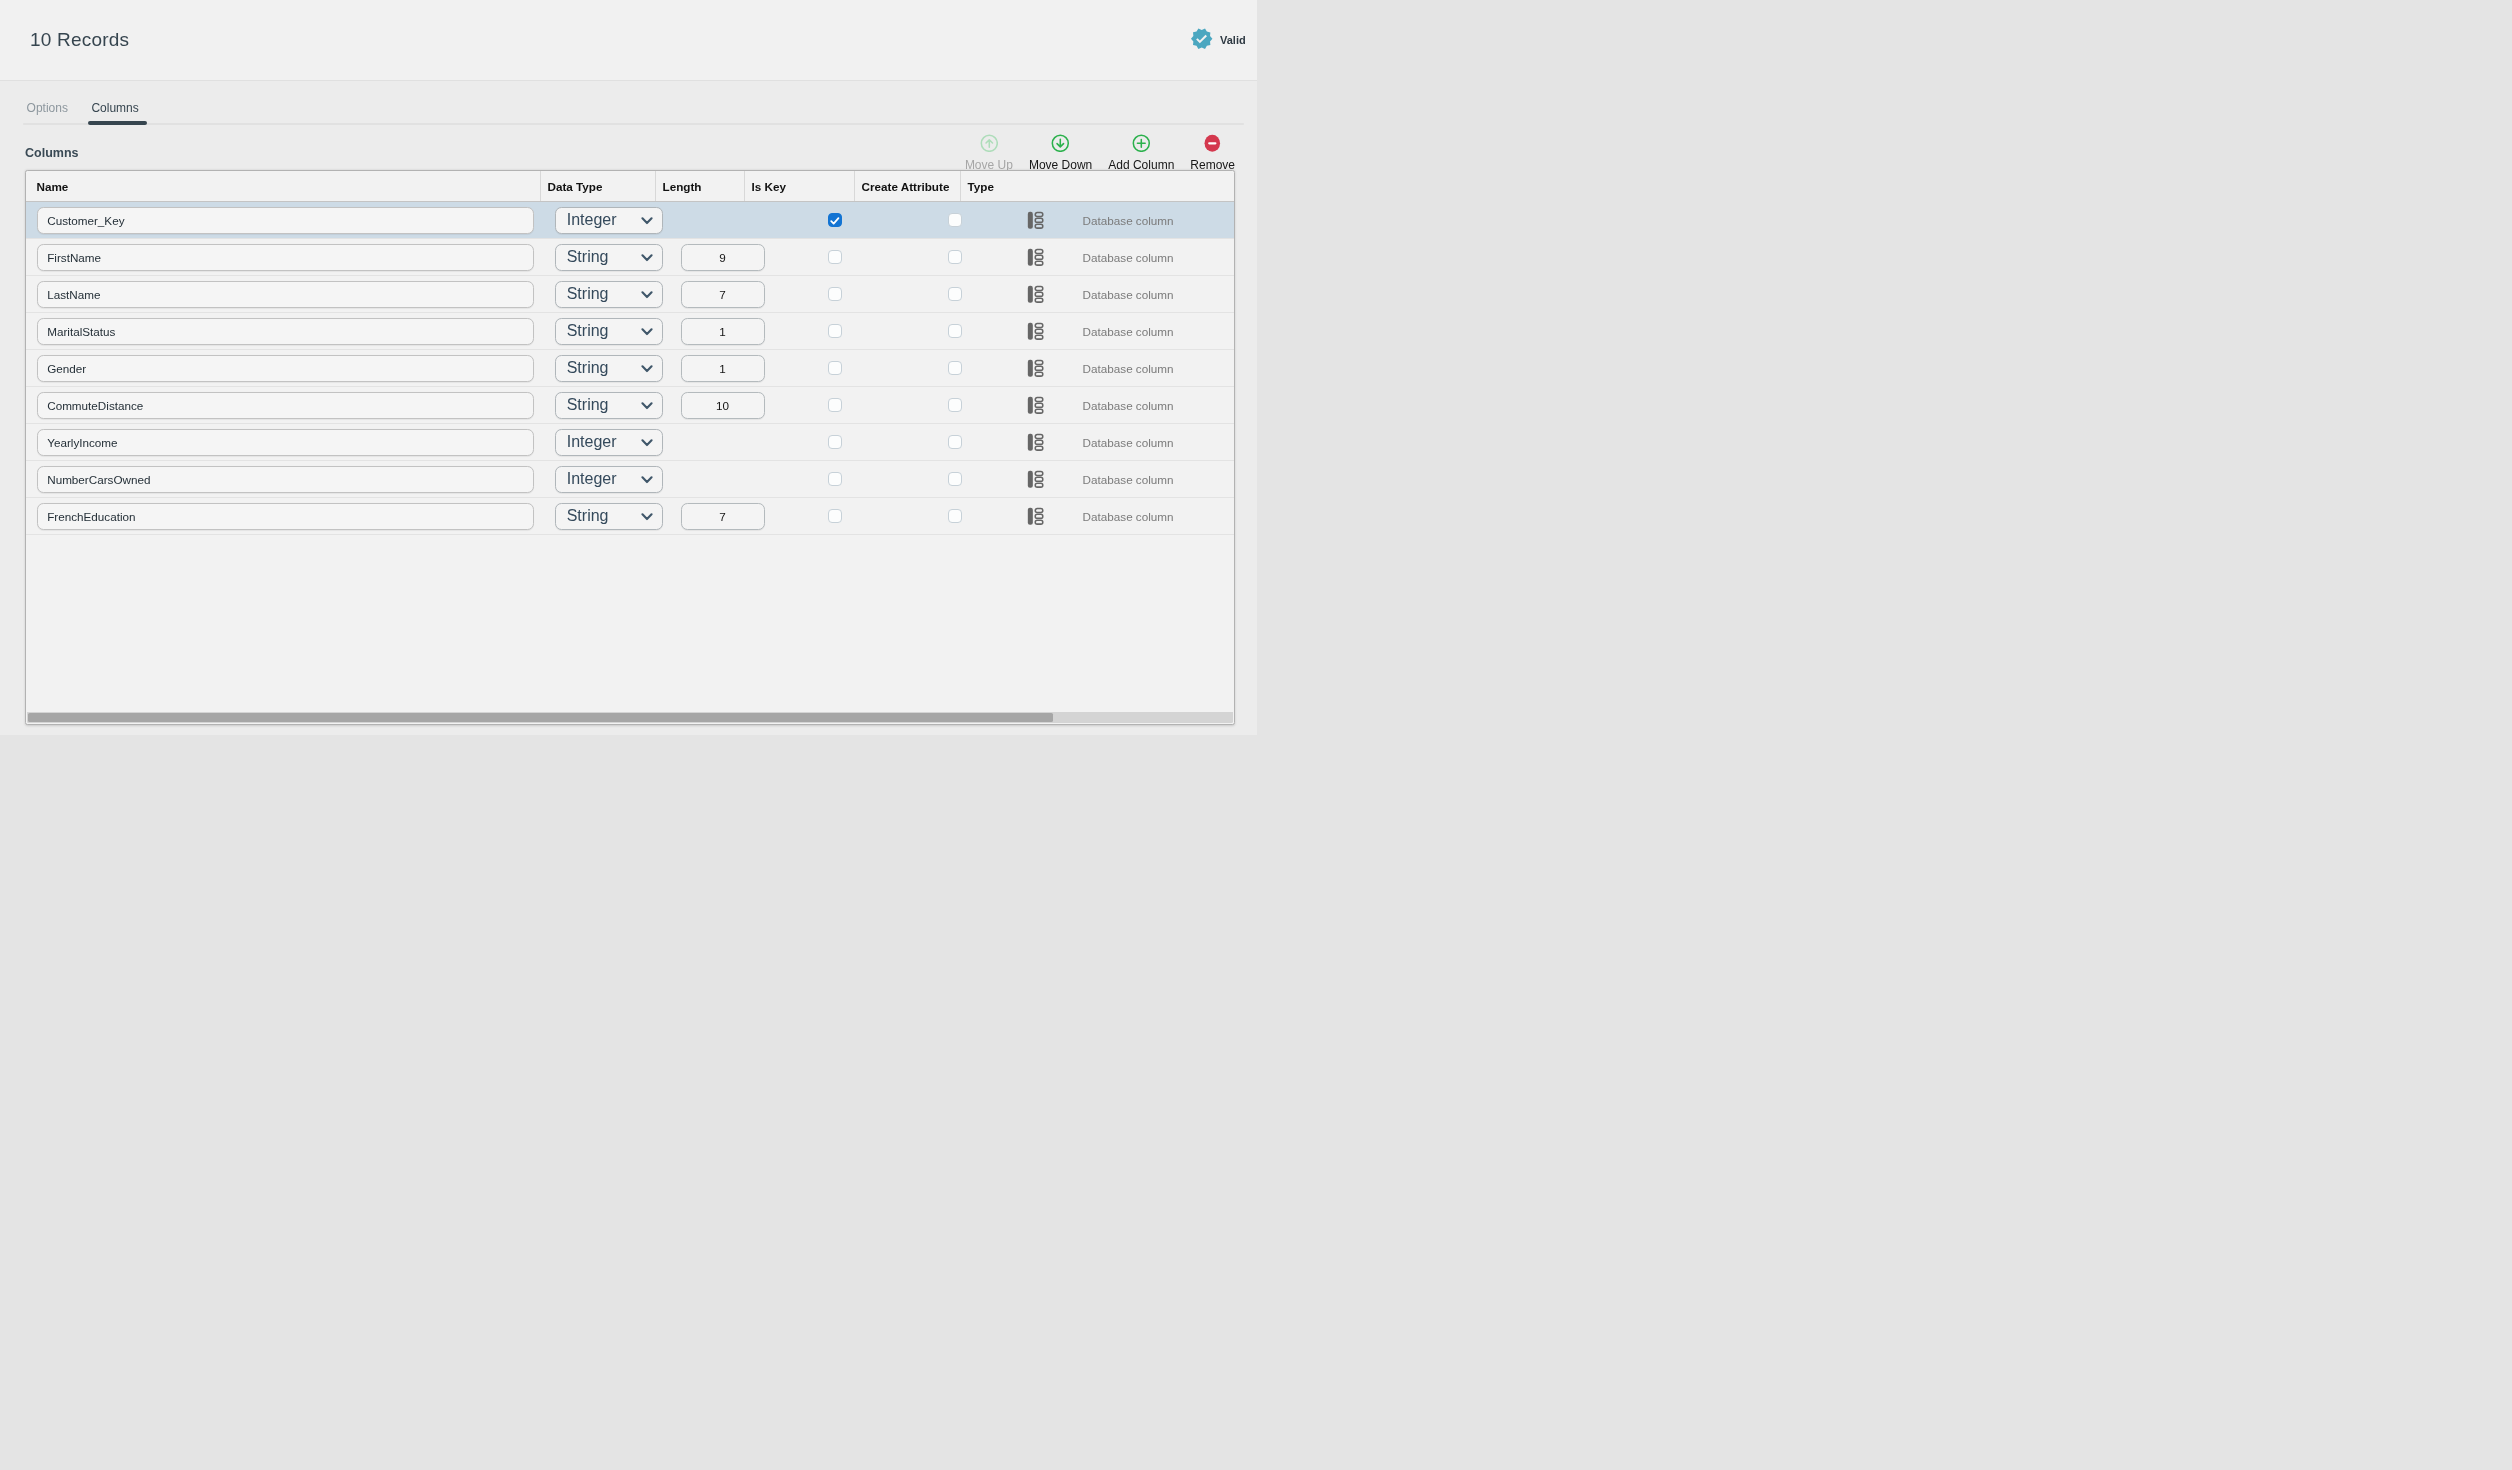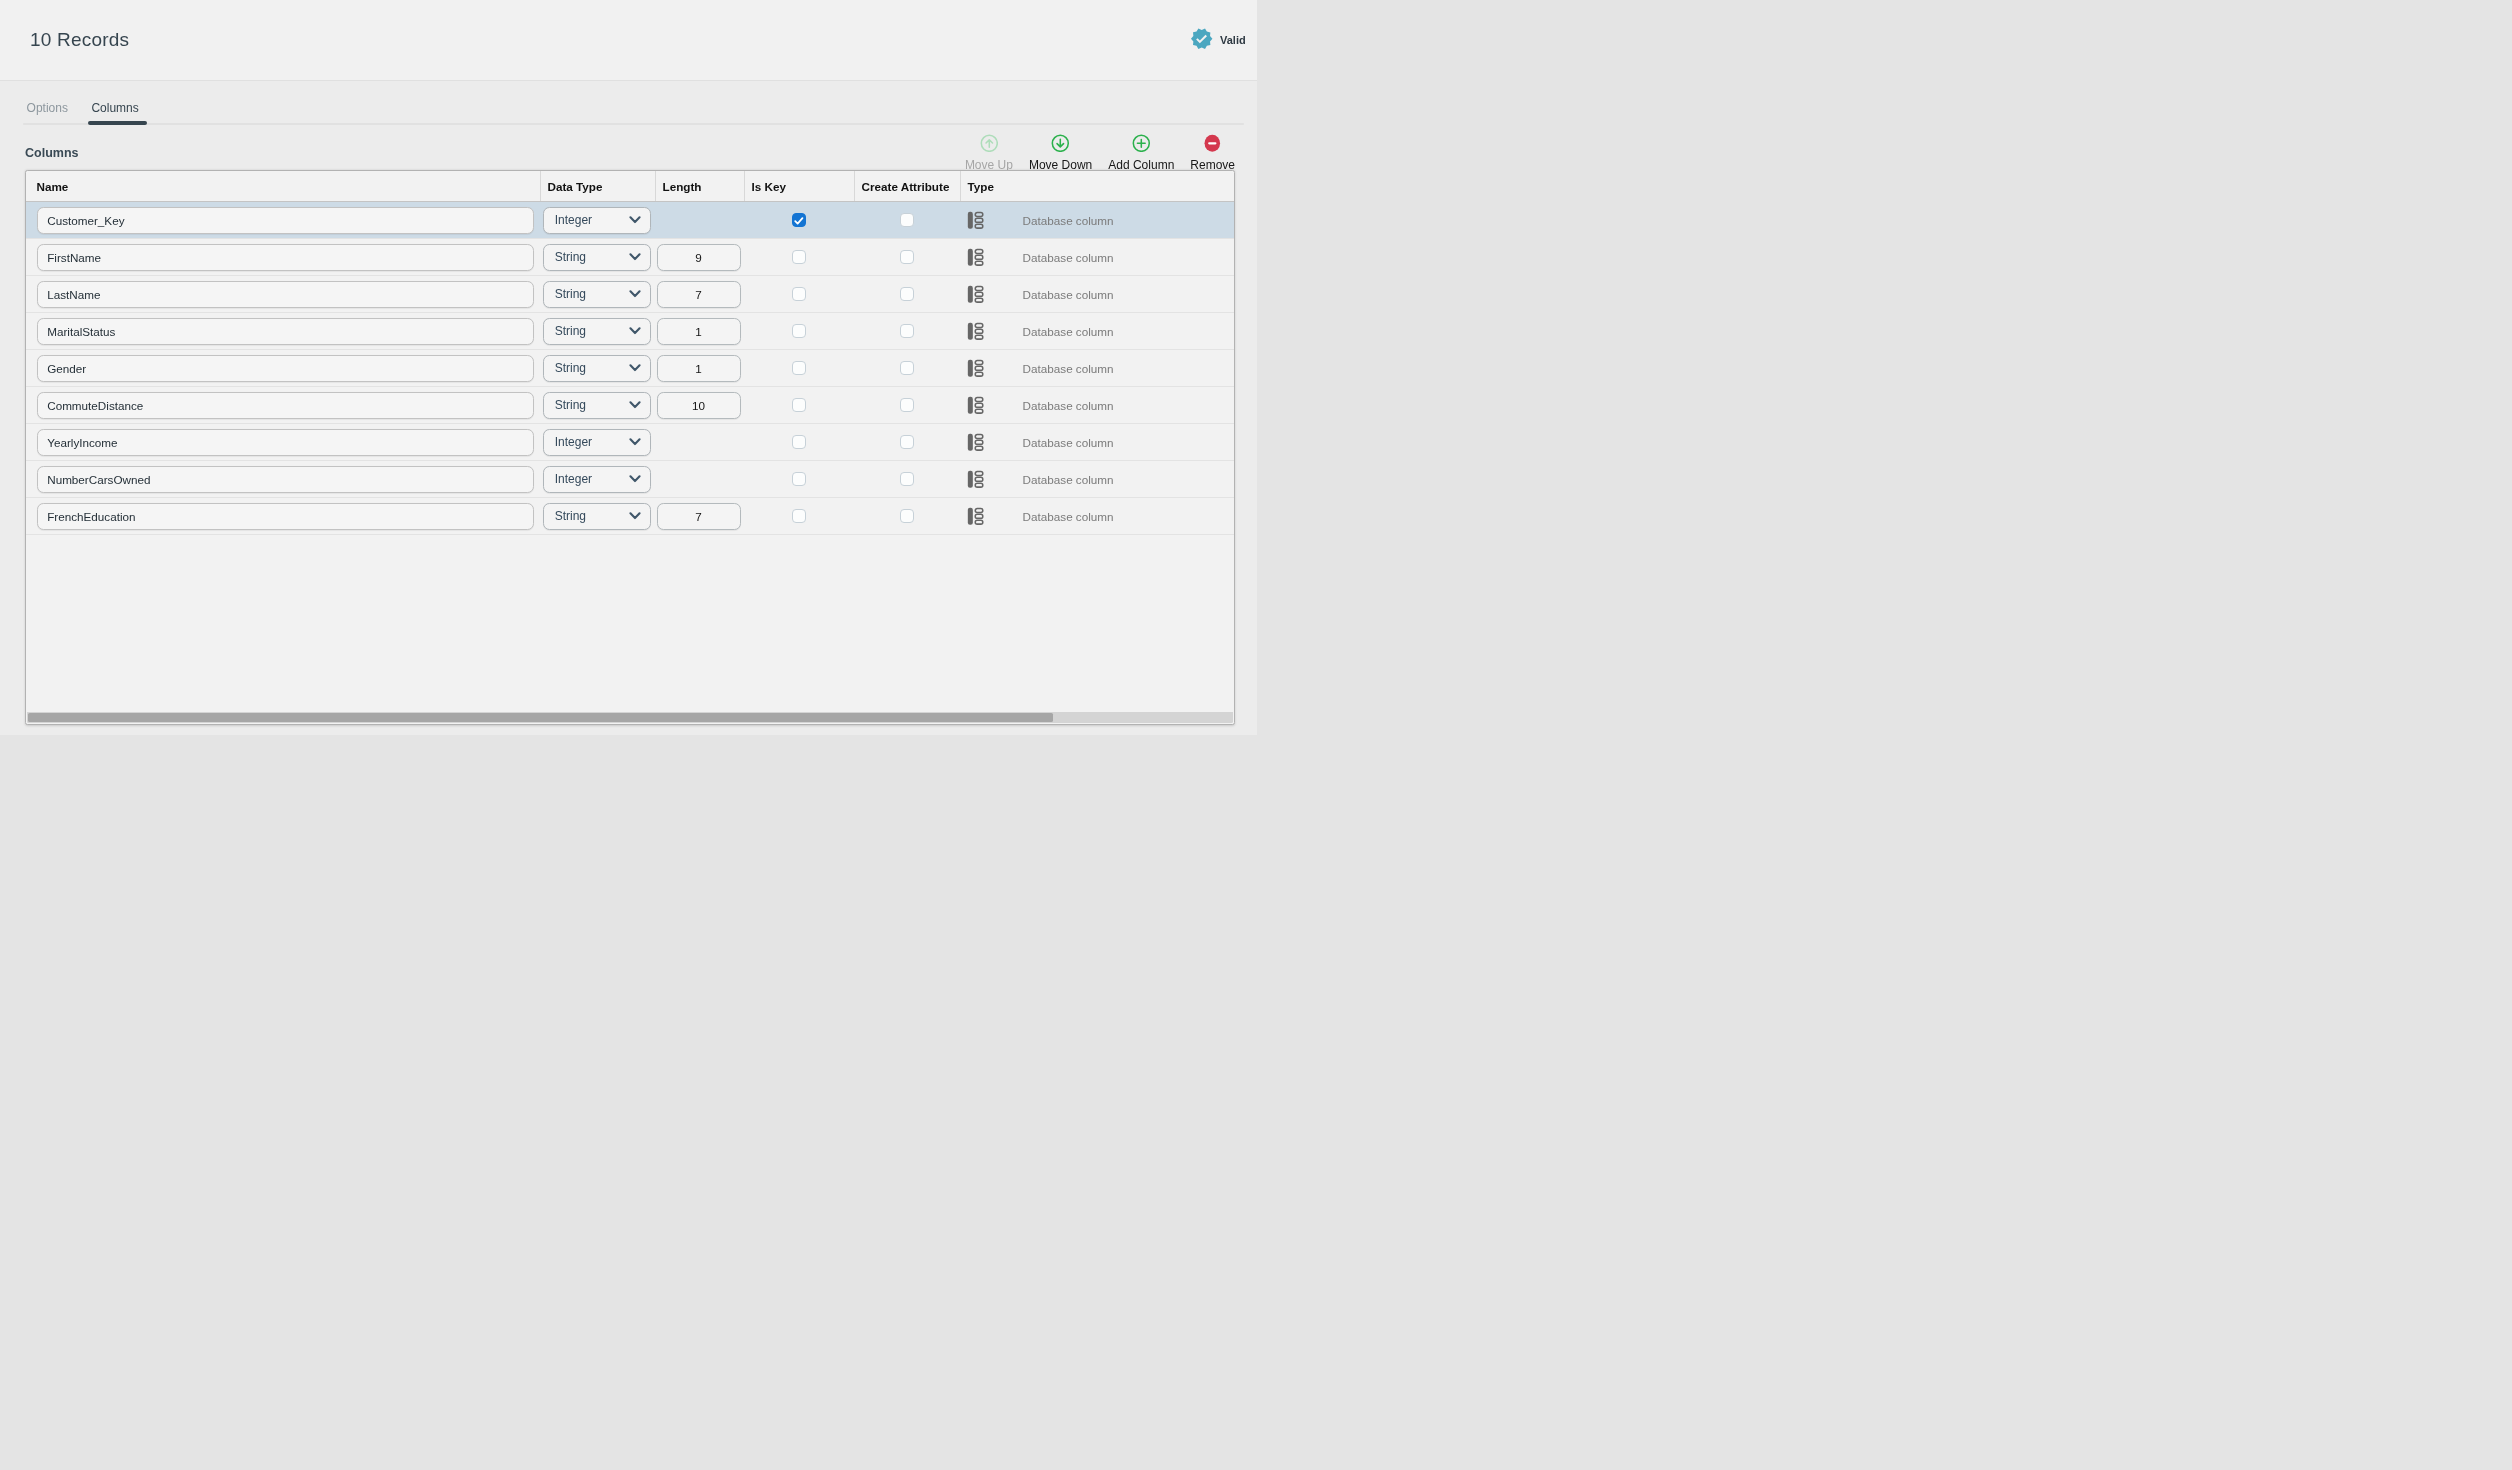--- a/index.html
+++ b/index.html
@@ -35,29 +35,29 @@
   
   .table{position:absolute;top:170px;left:25px;width:1210px;height:555px;background:#f2f2f2;
          border:0.8px solid #b2b2b2;border-radius:2.4px;box-sizing:border-box;
          box-shadow:0 0.8px 2.4px rgba(0,0,0,.15);}
   .thead{display:grid;grid-template-columns:514px 115px 89px 110px 106px 275px;height:30px;
          border-bottom:1.6px solid #c4c4c4;}
   .th{display:flex;align-items:center;font-size:11.7px;font-weight:700;color:#121212;
       padding-left:6.5px;box-sizing:border-box;border-left:0.8px solid #d8d8d8;}
   .th:first-child{border-left:none;padding-left:10.5px;}
   .trow{display:grid;grid-template-columns:514px 115px 89px 110px 106px 275px;height:37px;
-        align-items:center;border-bottom:0.8px solid #e3e3e3;box-sizing:border-box;}
+        align-items:center;border-bottom:0.8px solid #e3e3e3;box-sizing:border-box;gap:12px;}
   .trow.selected{background:#cddbe6;}
   .cell{height:100%;display:flex;align-items:center;}
   .name-input{height:27px;margin:0 5.7px 0 10.5px;width:calc(100% - 16px);border:0.8px solid #c2c2c2;
               border-radius:6.5px;background:#f5f5f5;font-family:inherit;font-size:11.7px;color:#253038;
               padding:0 9.7px;box-sizing:border-box;outline:none;box-shadow:0 0.8px 0.8px rgba(0,0,0,.06);}
   .select{height:27px;margin-left:3.2px;width:108px;border:0.8px solid #b0b6ba;border-radius:6.5px;
           background:#f4f4f4;display:flex;align-items:center;justify-content:space-between;
-          padding:0 9px 0 10.5px;box-sizing:border-box;color:#34495b;font-size:12px;cursor:pointer;
+          padding:0 9px 0 10.5px;box-sizing:border-box;color:#34495b;font-size:16px;cursor:pointer;
           box-shadow:0 0.8px 0.8px rgba(0,0,0,.06);}
   .len-input{height:27px;width:84px;margin-left:1.6px;border:0.8px solid #b4babd;border-radius:6.5px;
              background:#f4f4f4;text-align:center;font-family:inherit;font-size:11.7px;color:#141414;
              box-sizing:border-box;outline:none;box-shadow:0 0.8px 0.8px rgba(0,0,0,.06);}
   .cb-cell{justify-content:center;}
   .checkbox{width:14.5px;height:14.5px;border-radius:4px;background:#fcfdfd;border:0.8px solid #c7d1d8;
             box-sizing:border-box;cursor:pointer;display:flex;align-items:center;justify-content:center;}
   .checkbox.checked{background:#1374d3;border-color:#1374d3;}
   .join-cell{padding-left:7.3px;gap:7.3px;box-sizing:border-box;}
   .join-label{color:#7b7b7b;font-size:11.7px;padding-left:31px;}

